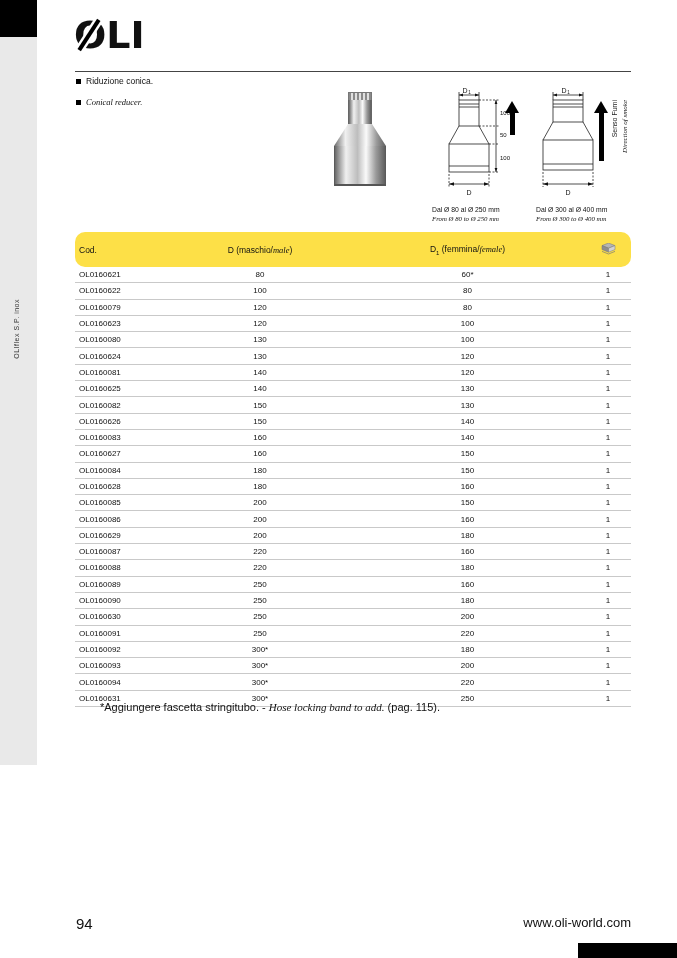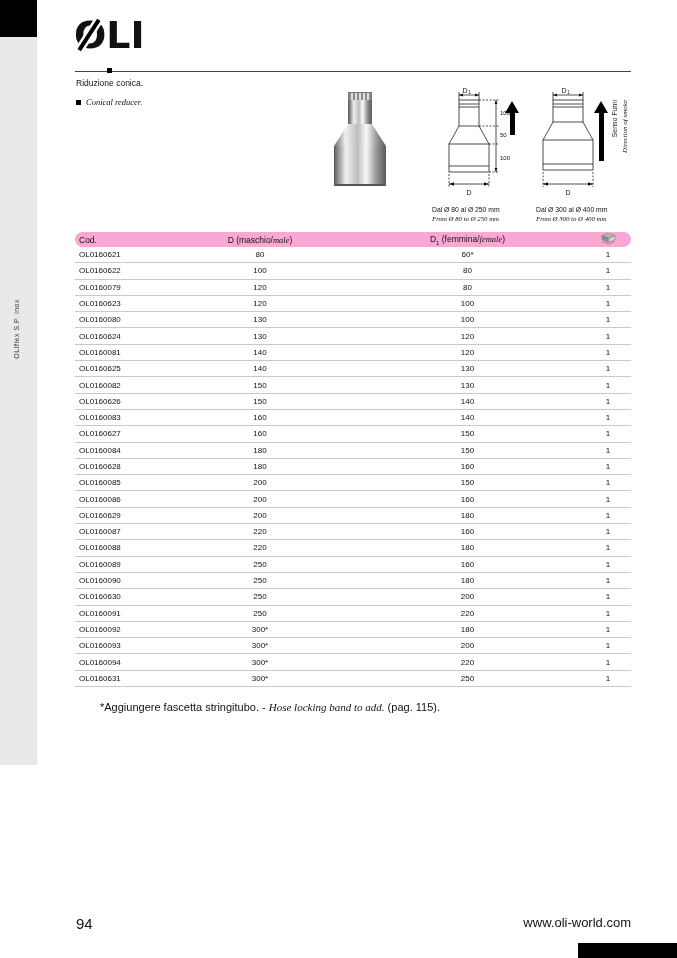--- a/index.html
+++ b/index.html
@@ -36,21 +36,21 @@
   .caption{position:absolute;width:110px;font-size:6.8px;line-height:1.35;color:#111;}
 
   .up-arrow{position:absolute;display:flex;flex-direction:column;align-items:center;}
   .up-arrow .tri{width:0;height:0;border-left:7px solid transparent;border-right:7px solid transparent;border-bottom:12px solid #000;}
   .up-arrow .stem{width:5px;background:#000;}
   .smoke-text{position:absolute;font-size:7px;color:#222;writing-mode:vertical-rl;transform:rotate(180deg);}
 
   
   .table{position:absolute;left:75px;top:232px;width:556px;}
   .tgrid{display:grid;grid-template-columns:95px 180px 235px 46px;align-items:center;}
-  .thead{background:#f9a8d4;height:15px;font-size:8.5px;border-radius:10px;}
+  .thead{background:#fde047;height:35px;font-size:8.5px;border-radius:10px;}
   .th{white-space:nowrap;}
   .th.l{padding-left:4px;text-align:left;}
   .th.c{text-align:center;}
   .th.r{display:flex;justify-content:center;align-items:center;}
   sub{font-size:6px;}
   .trow{height:15.3px;border-bottom:1px solid #c9c9c9;font-size:8px;}
   .tcell{white-space:nowrap;}
   .tcell.cod{padding-left:4px;text-align:left;}
   .tcell.c{text-align:center;}
 
@@ -66,21 +66,21 @@
 <div class="side-strip">
   <div class="side-vtext">OLIflex S.P. inox</div>
 </div>
 
 <div class="logo">
   <span>OLI</span>
   <span class="logo-slash"></span>
 </div>
 <div class="header-rule"></div>
 
-<div class="bullet-line" style="top:68px;flex-direction:column;">
+<div class="bullet-line" style="top:76px;">
   <span class="bullet-sq"></span>
   <span>Riduzione conica.</span>
 </div>
 <div class="bullet-line it" style="top:97px;">
   <span class="bullet-sq"></span>
   <span>Conical reducer.</span>
 </div>
 
 <div class="photo">
   <div class="photo-rib"></div>

